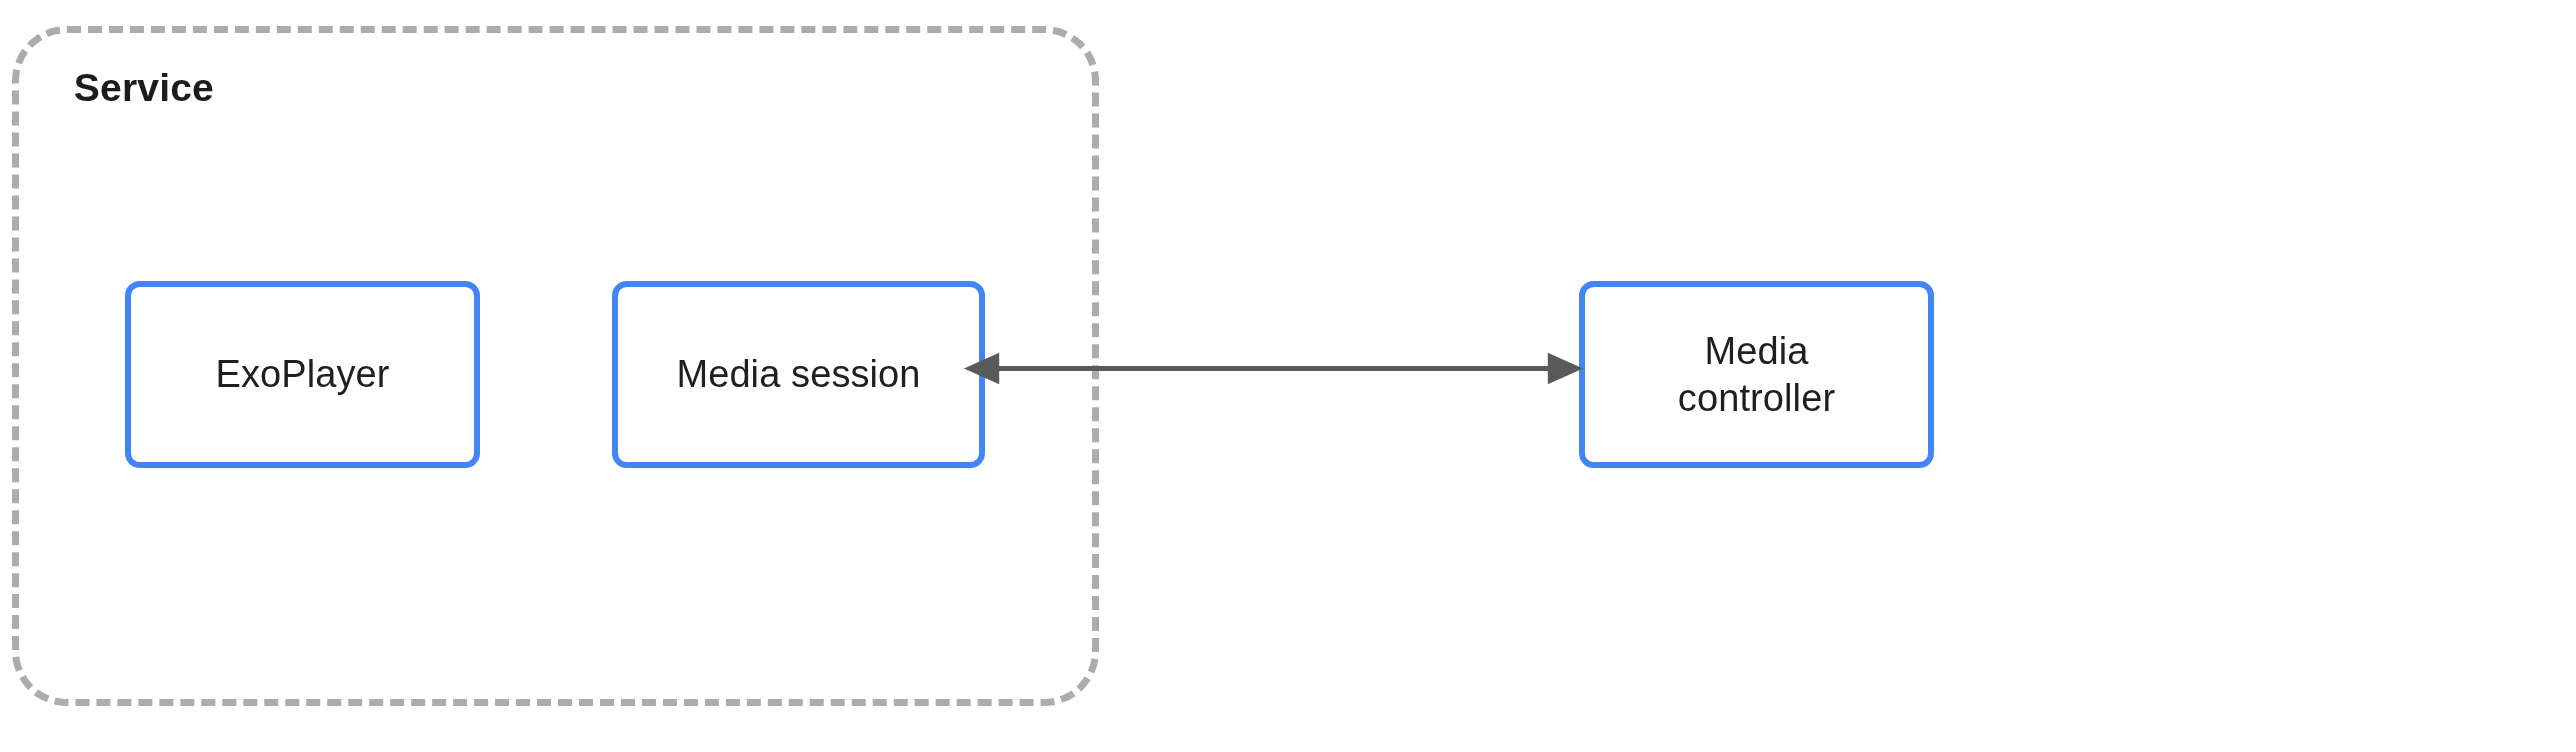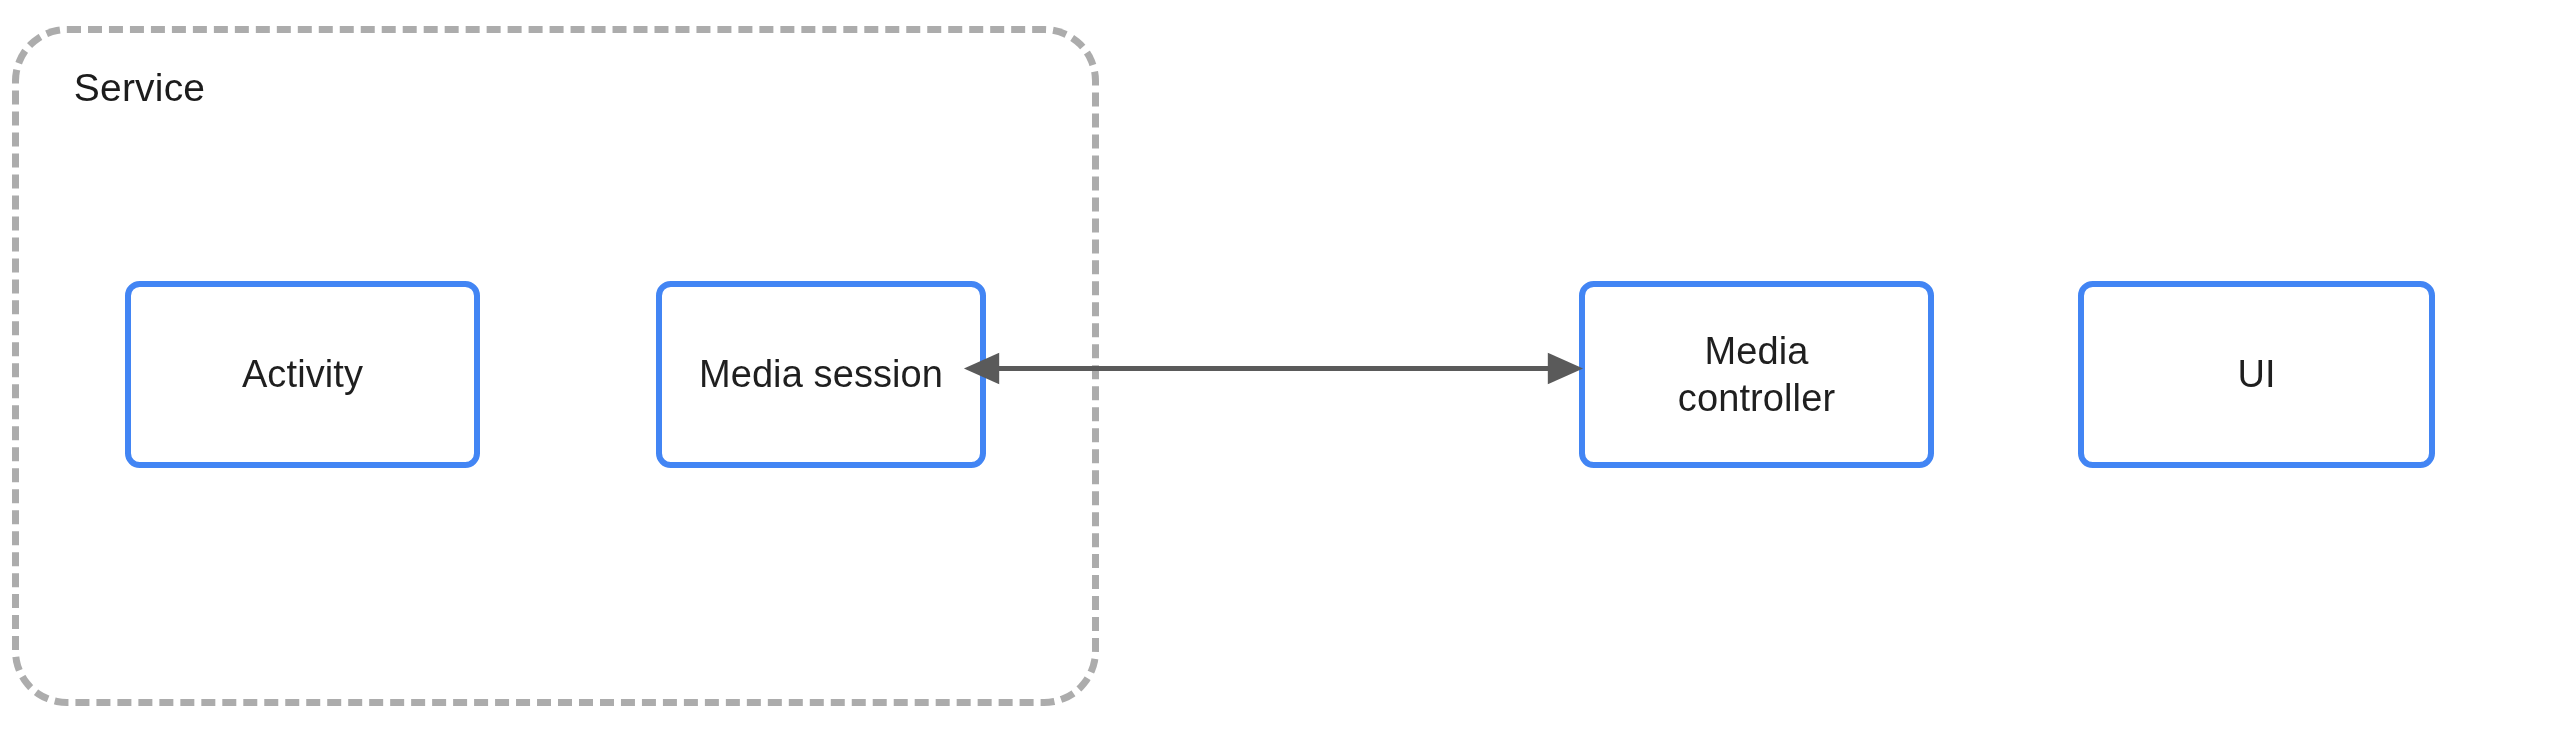--- a/index.html
+++ b/index.html
@@ -40,21 +40,21 @@
     top: 25.5px;
     width: 1085px;
     height: 680px;
   }
 
   .group-title {
     position: absolute;
     top: 33px;
     left: 55px;
     font-size: 39px;
-    font-weight: 400;
+    font-weight: 700;
     color: #1c1c1c;
     letter-spacing: 0.2px;
     white-space: nowrap;
   }
 
   
   .node-box {
     position: absolute;
     box-sizing: border-box;
     border: 6.9px solid #4285F4;
@@ -70,21 +70,21 @@
     font-size: 38px;
     font-weight: 400;
     color: #1f1f1f;
     text-align: center;
     line-height: 1.22;
     white-space: pre-line;
     letter-spacing: 0.1px;
   }
 
   #node-exoplayer     { left: 125px;  width: 355px; }
-  #node-media-session { left: 612px;  width: 330px; margin-left: 44px; }
+  #node-media-session { left: 612px;  width: 373px; }
   #node-media-controller { left: 1579px; width: 355px; align-items: center; }
   #node-ui            { left: 2078px; width: 357px; }
 
   
   #connector-arrow {
     position: absolute;
     left: 960px;
     top: 333px;
     width: 627px;
     height: 71px;
@@ -94,36 +94,33 @@
 </head>
 <body>
 
 <div id="diagram-root">
 
   <div class="container-group" id="group-service">
     <div class="group-title">Service</div>
   </div>
 
   <div class="node-box" id="node-exoplayer">
-    <span class="node-label">Activity</span>
+    <span class="node-label">ExoPlayer</span>
   </div>
 
   <div class="node-box" id="node-media-session">
     <span class="node-label">Media session</span>
   </div>
 
 
   <div class="node-box" id="node-media-controller">
     <span class="node-label">Media
 controller</span>
   </div>
 
-  <div class="node-box" id="node-ui">
-    <span class="node-label">UI</span>
-  </div>
 
   <svg id="connector-arrow" viewBox="0 0 640 72">
 
     <line x1="34" y1="36" x2="606" y2="36" stroke="#5A5A5A" stroke-width="5"></line>
 
     <polygon points="4,36 40,20 40,52" fill="#5A5A5A"></polygon>
 
     <polygon points="636,36 600,20 600,52" fill="#5A5A5A"></polygon>
   </svg>
 

